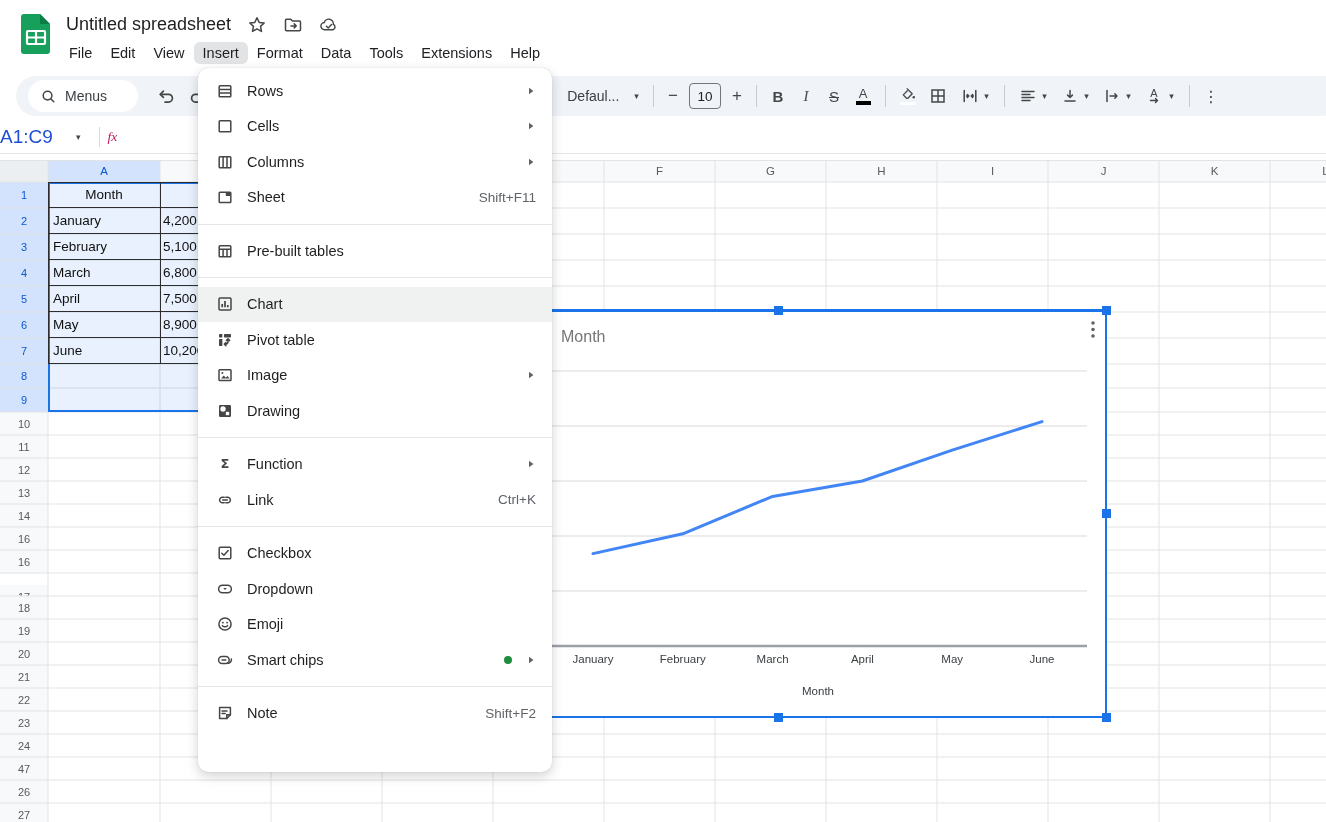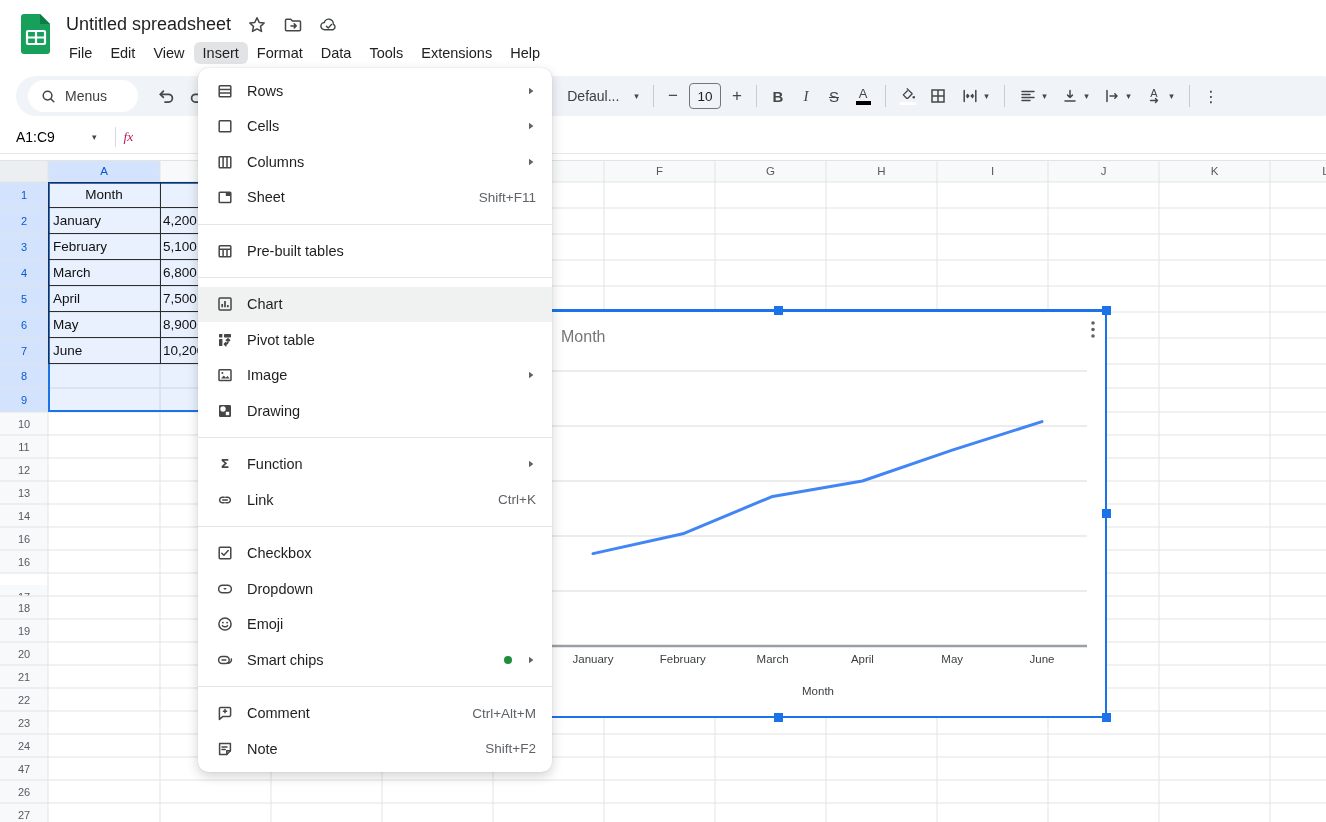--- a/index.html
+++ b/index.html
@@ -30,21 +30,21 @@
   .fontname{font-size:14px;color:#3c4043;width:62px;overflow:hidden;white-space:nowrap;}
   .fs-box{width:30px;height:24px;border:1px solid #747775;border-radius:4px;font-size:13.5px;
           display:flex;align-items:center;justify-content:center;color:#202124;background:transparent;margin:0 4px;}
   .bi{width:28px;} .ic24{width:30px;}
   .a-color{display:flex;flex-direction:column;align-items:center;width:30px;}
   .a-color .bar{width:15px;height:3.5px;background:#000;margin-top:1px;}
   .fill-ic .bar{width:16px;height:3.5px;background:#fff;margin-top:1px;}
   
   .formulabar{position:absolute;left:0;top:120px;width:100%;height:33px;background:#fff;z-index:15;
               display:flex;align-items:center;border-bottom:1px solid #e6e9ec;}
-  .namebox{width:76px;padding-left:16px;font-size:14px;color:#000000;}
+  .namebox{width:76px;font-size:19px;color:#1d4ed8;}
   .nb-caret{font-size:9px;color:#444746;margin-right:10px;}
   .fb-sep{width:1px;height:20px;background:#d5d8dd;margin:0 8px;}
   .fx{font-style:italic;font-size:13.5px;color:#be185d;font-family:"Liberation Serif",serif;}
   
   .grid{position:absolute;left:0;top:160px;width:1326px;height:662px;overflow:hidden;z-index:1;background:#fff;}
   .colhead{position:absolute;top:0;height:22px;background:#f8f9fa;font-size:11.5px;color:#575b5f;
            display:flex;align-items:center;justify-content:center;box-sizing:border-box;}
   .colhead.sel{background:#d3e3fd;color:#0b57d0;}
   .rowhead{position:absolute;left:0;width:48px;background:#f8f9fa;font-size:11px;color:#575b5f;
            display:flex;align-items:center;justify-content:center;box-sizing:border-box;}
@@ -570,32 +570,20 @@
             <svg width="10" height="10" viewBox="0 0 10 10">
               <path d="M3 1.8l4.4 3.2L3 8.2z" fill="#5f6368"></path>
             </svg>
           </span>
         </span>
       </div>
       <div class="menu-sep"></div>
       <div class="mi">
         <span class="mi-icon">
           <svg width="18" height="18" viewBox="0 0 18 18" fill="none" stroke="#444746" stroke-width="1.5">
-            <path d="M3.4 4.6a1.2 1.2 0 0 1 1.2-1.2h8.8a1.2 1.2 0 0 1 1.2 1.2v6.6a1.2 1.2 0 0 1-1.2 1.2H7l-3.6 3z" stroke-linejoin="round"></path>
-            <path d="M9 5.6v3.2M7.4 7.2h3.2" stroke-linecap="round"></path>
-          </svg>
-        </span>
-        <span class="mi-label">Comment</span>
-        <span style="display:flex;align-items:center;gap:2px;">
-          <span class="mi-short">Ctrl+Alt+M</span>
-        </span>
-      </div>
-      <div class="mi">
-        <span class="mi-icon">
-          <svg width="18" height="18" viewBox="0 0 18 18" fill="none" stroke="#444746" stroke-width="1.5">
             <path d="M3.6 3.6h10.8v7.2l-3.6 3.6H3.6z" stroke-linejoin="round"></path>
             <path d="M10.8 14.4v-3.6h3.6M6 7h5M6 9.6h3.2" stroke-linecap="round"></path>
           </svg>
         </span>
         <span class="mi-label">Note</span>
         <span style="display:flex;align-items:center;gap:2px;">
           <span class="mi-short">Shift+F2</span>
         </span>
       </div>
     </div>

